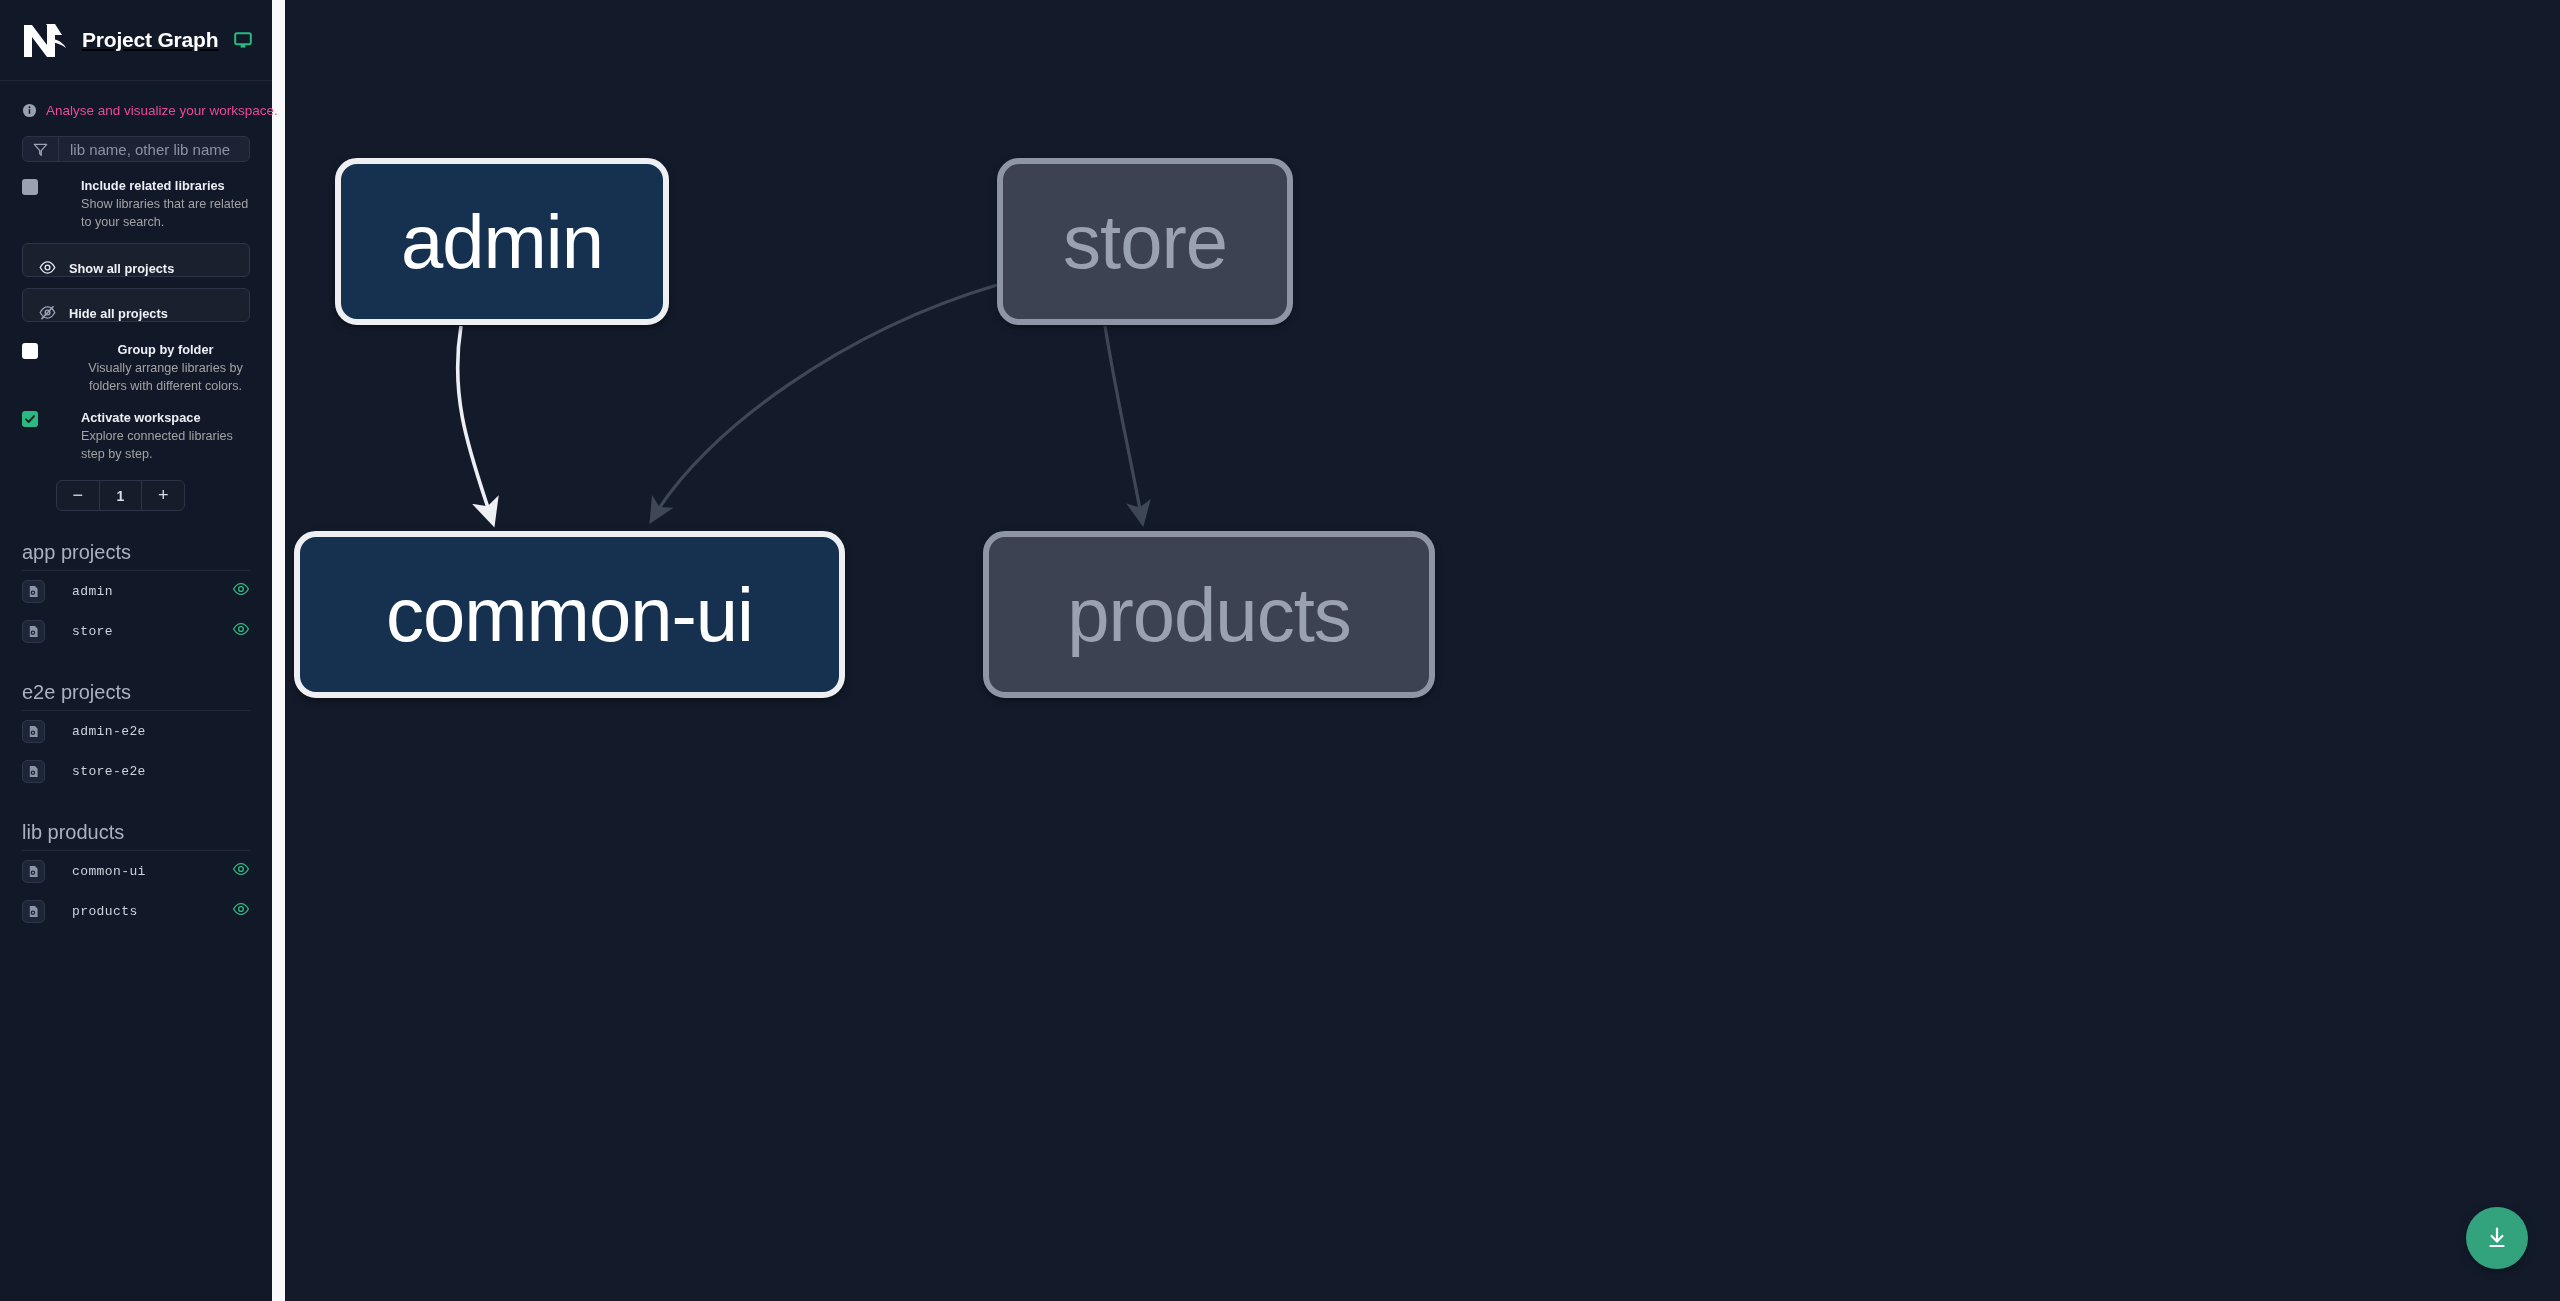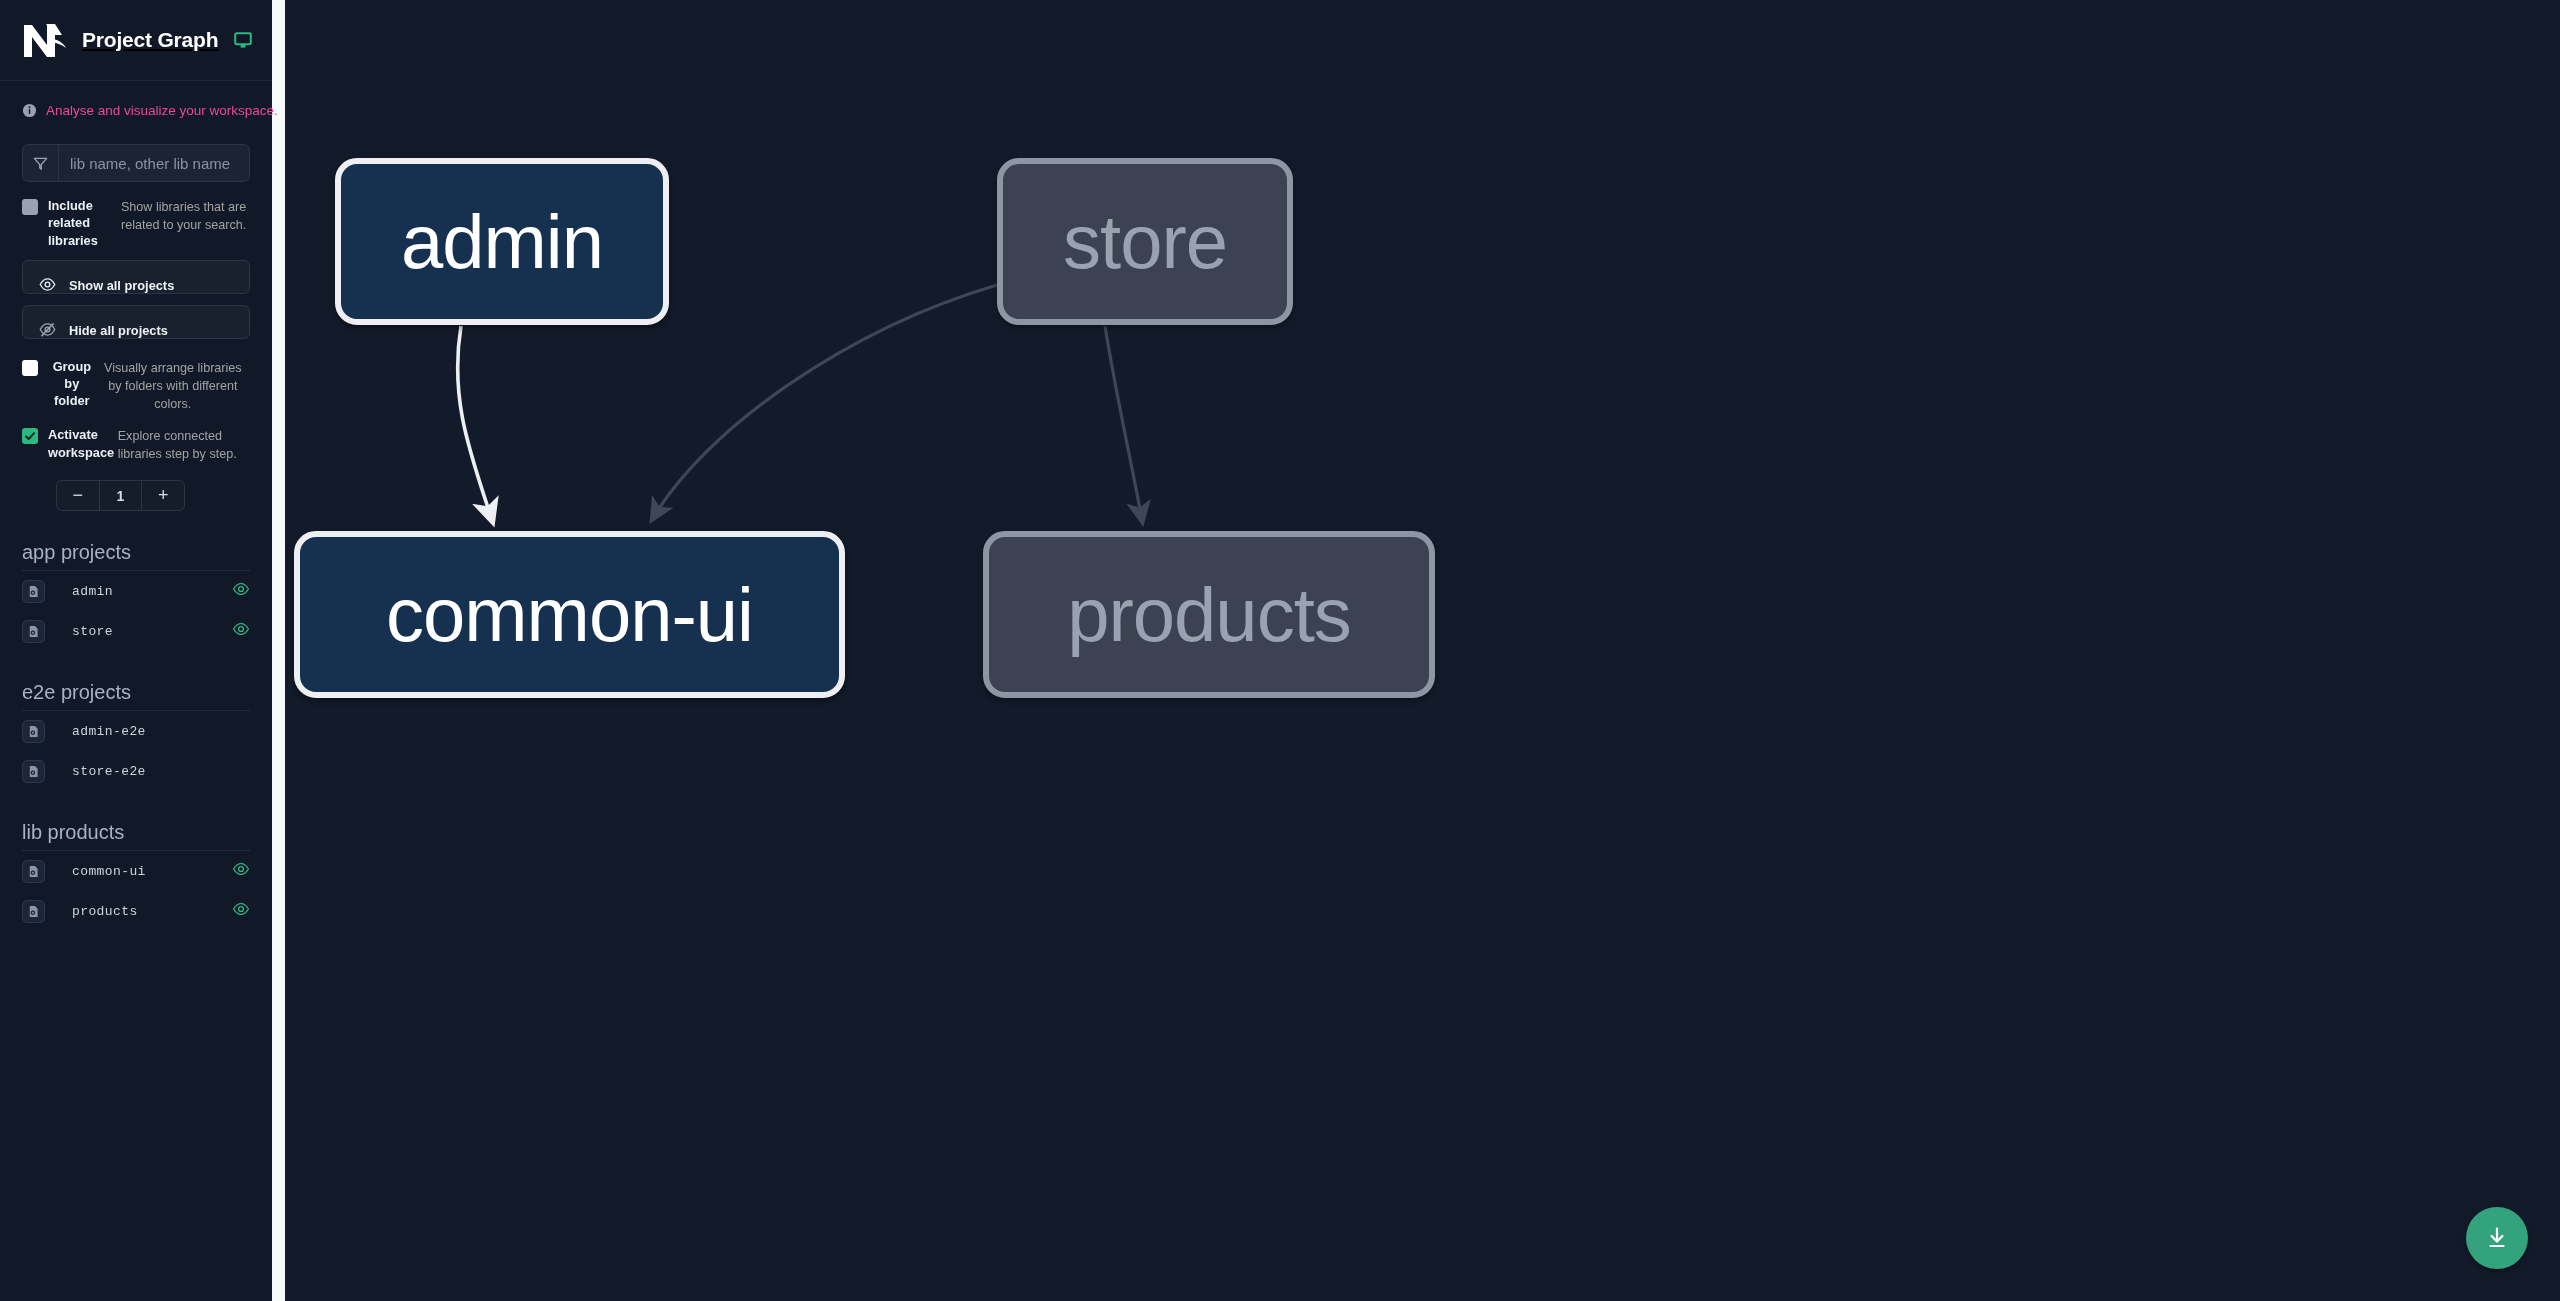--- a/index.html
+++ b/index.html
@@ -38,22 +38,22 @@
   .sb-tagline {
     display: flex; align-items: center; gap: 9px;
     padding: 22px 22px 0 22px;
   }
   .info-icon { width: 15px; height: 15px; flex: 0 0 15px; }
   .sb-tagline-text { font-size: 13.5px; color: #ec4899; white-space: nowrap; }
 
   .sb-body { padding: 0 22px; }
 
   .search-wrap {
-    margin-top: 26px;
-    height: 38px;
+    margin-top: 18px;
+    height: 26px;
     background: #1b2334;
     border: 1px solid #2a3446;
     border-radius: 6px;
     display: flex; align-items: center;
     overflow: hidden;
   }
   .search-icon-box {
     width: 36px; height: 100%;
     display: flex; align-items: center; justify-content: center;
     border-right: 1px solid #2a3446;
@@ -74,21 +74,21 @@
     width: 16px; height: 16px; flex: 0 0 16px;
     border-radius: 3px; margin-top: 2px;
     background: #9aa2b1;
   }
   .cbox.white { background: #ffffff; }
   .cbox.checked {
     background: #2bb881;
     display: flex; align-items: center; justify-content: center;
   }
   .cbox.checked svg { width: 12px; height: 12px; display:block; }
-  .check-texts { display: flex; flex-direction: row; }
+  .check-texts { display: flex; flex-direction: column; margin-left: 33px; }
   .check-title { font-size: 12.8px; font-weight: bold; color: #ecf0f6; line-height: 1.35; }
   .check-desc { font-size: 12.6px; color: #a3a3a3; line-height: 1.42; margin-top: 2px; max-width: 182px;}
 
   .btn-wide {
     margin-top: 11px;
     width: 228px; height: 34px;
     background: #19212f;
     border: 1px solid #2b3purple; border: 1px solid #2b3547;
     border-radius: 6px;
     display: flex; align-items: flex-end;

